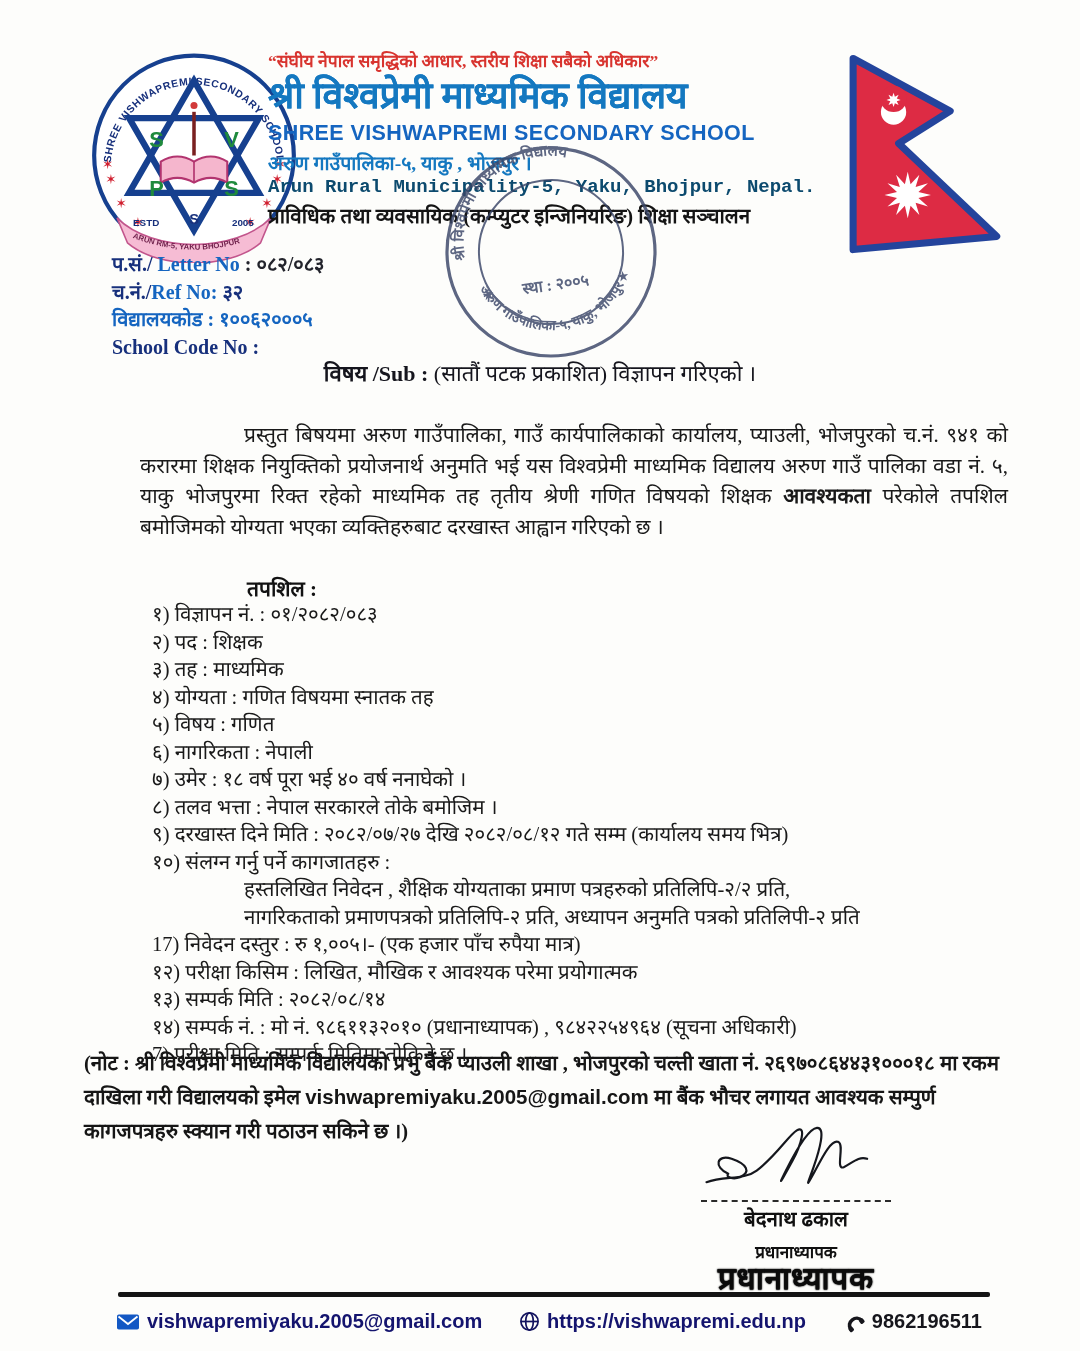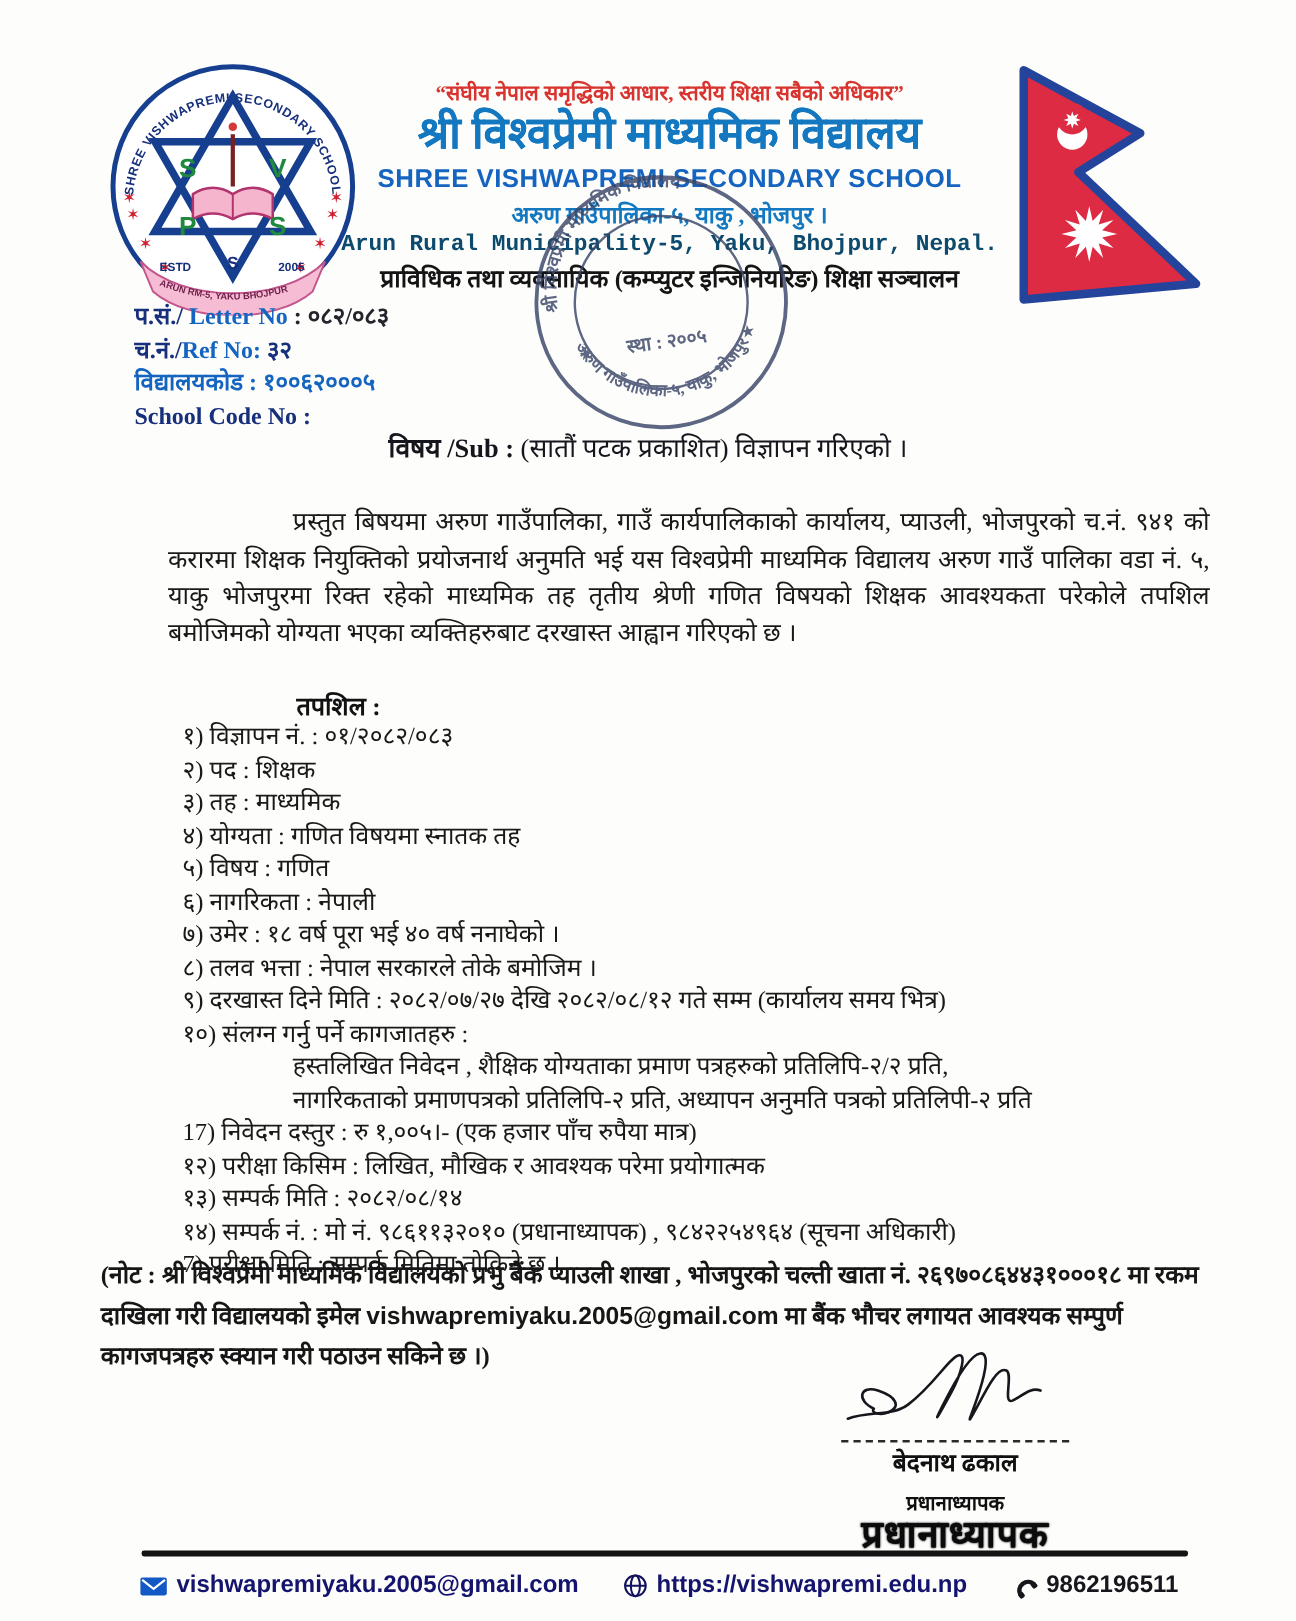--- a/index.html
+++ b/index.html
@@ -4,21 +4,21 @@
 <style>
   html,body{margin:0;padding:0;background:#e8e8e8;}
   .page{
     position:relative;width:1080px;height:1351px;margin:0 auto;
     background:#fdfdfb;overflow:hidden;
     font-family:"Liberation Serif","DejaVu Serif",serif;color:#1c1c1c;
   }
   
   .logo{position:absolute;left:90px;top:48px;width:208px;height:215px;}
   .flag{position:absolute;left:843px;top:50px;width:180px;height:205px;}
-  .header-center{position:absolute;left:268px;top:64px;width:580px;text-align:center;}
+  .header-center{position:absolute;left:268px;top:48px;width:580px;text-align:left;}
   .tagline{color:#d8342f;font-weight:700;font-size:17.5px;font-family:"Liberation Serif",serif;}
   .title-np{color:#1478c0;font-size:37px;font-weight:800;line-height:1.1;margin-top:4px;
             text-shadow:0 0 .5px #1478c0;}
   .name-en{color:#1565c0;font-size:21.5px;font-weight:800;letter-spacing:.4px;margin-top:4px;
            font-family:"Liberation Sans",sans-serif;}
   .addr-np{color:#1478c0;font-size:19.5px;font-weight:700;margin-top:3px;}
   .addr-en{color:#0c4a6e;font-size:19px;font-weight:800;font-family:Liberation Mono, monospace;}
   .program{color:#141414;font-size:20.5px;font-weight:800;margin-top:3px;}
   .stamp{position:absolute;left:437px;top:138px;width:228px;height:228px;
          opacity:.82;transform:rotate(-8deg);pointer-events:none;}
@@ -28,21 +28,21 @@
               font-weight:700;text-align:center;}
   .meta-right .l1{text-align:left;padding-left:28px;}
   .np-navy{color:#17307c;} .lbl-blue{color:#1565c0;} .val-dark{color:#23242c;}
   .navy{color:#17307c;}
   
   .subject{position:absolute;left:0;top:357px;width:100%;text-align:center;font-size:22px;color:#15151d;}
   .subject .s-lbl{font-weight:800;text-align:center;}
   
   .body-para{position:absolute;left:140px;top:420px;width:868px;font-size:21px;line-height:30.5px;
              text-align:justify;text-indent:104px;color:#191919;}
-  .body-para b{font-weight:400;}
+  .body-para b{font-weight:700;}
   .tapasil{position:absolute;left:247px;top:574px;font-size:21px;font-weight:800;color:#121212;}
   .details{position:absolute;left:152px;top:601px;width:880px;font-size:20.5px;line-height:27.5px;color:#191919;}
   .details .sub{padding-left:92px;}
   
   .note{position:absolute;left:84px;top:1046px;width:932px;font-size:20.5px;line-height:34px;
         font-weight:600;color:#161616;}
   .note .mail{font-family:"Liberation Sans",sans-serif;font-weight:700;}
   
   .signature{position:absolute;left:636px;top:1122px;width:320px;text-align:center;}
   .sig-svg{width:230px;height:92px;display:block;margin:0 auto -14px auto;}

